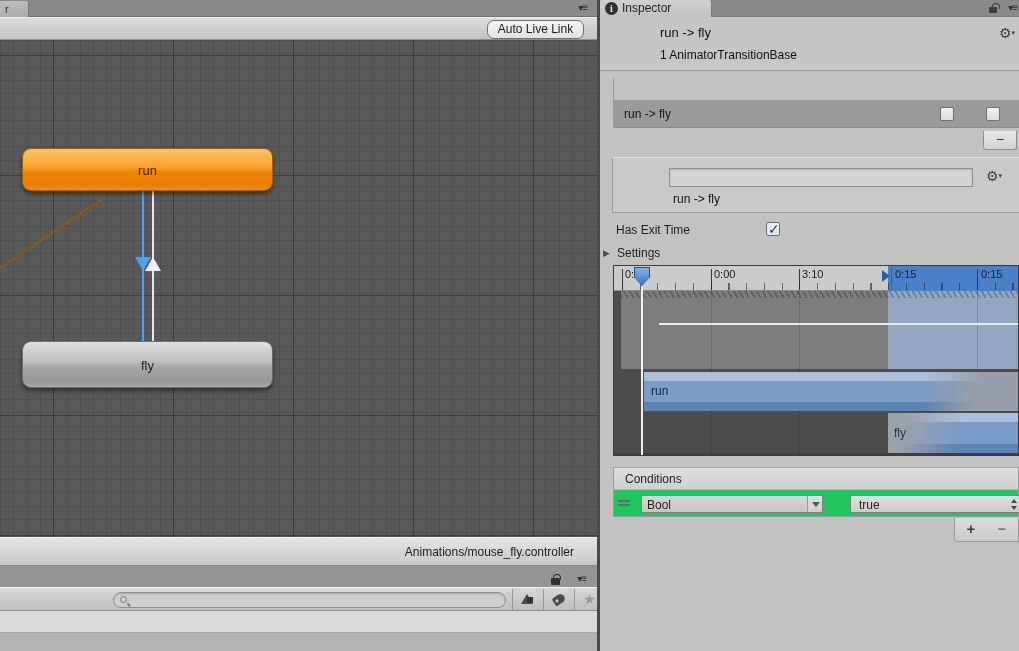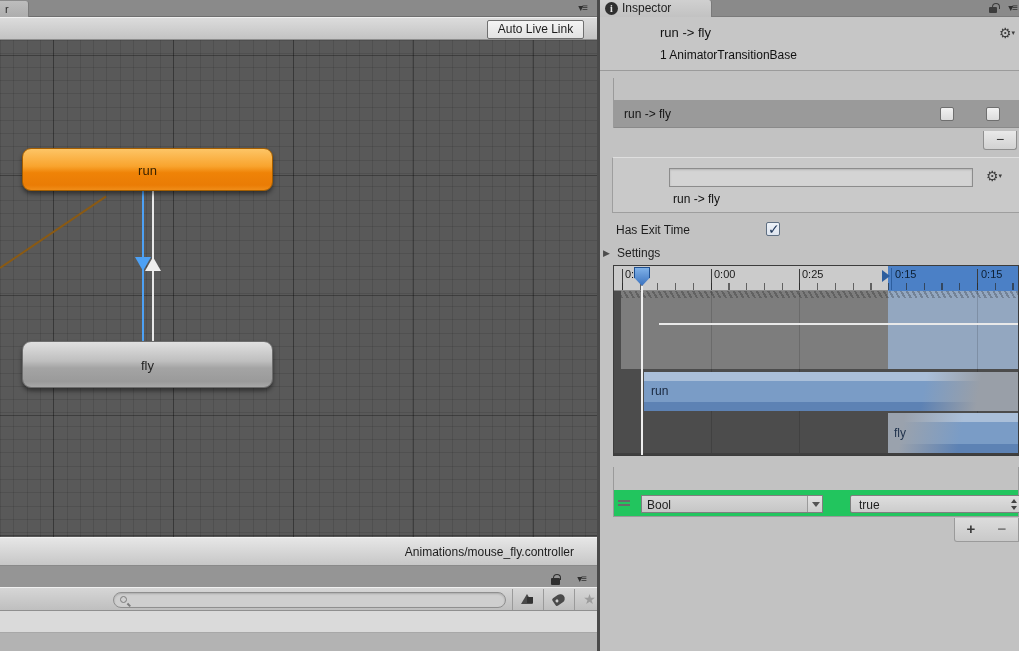--- a/index.html
+++ b/index.html
@@ -7,21 +7,21 @@
     font-family:"Liberation Sans","DejaVu Sans",sans-serif; color:#1e1e1e; }
   #app { position:relative; width:1019px; height:651px; background:#c2c2c2; overflow:hidden; }
   .abs { position:absolute; }
 
   
   #left-panel { left:0; top:0; width:597px; height:651px; }
   #lp-tabstrip { left:0; top:0; width:597px; height:17px; background:#8a8a8a; border-bottom:1px solid #6f6f6f; }
   #lp-tab { left:0; top:1px; width:29px; height:16px; background:linear-gradient(#bdbdbd,#adadad); border-right:1px solid #7a7a7a; border-top-right-radius:3px; font-size:11px; color:#2a2a2a; padding-left:5px; line-height:16px; overflow:hidden; }
   #lp-tabstrip .pane-menu { right:10px; top:2px; }
   #lp-toolbar { left:0; top:17px; width:597px; height:23px; background:linear-gradient(#dcdcdc,#c3c3c3); border-bottom:1px solid #8e8e8e; border-top:1px solid #efefef; }
-  #auto-live-link { left:487px; top:2px; width:97px; height:19px; background:linear-gradient(#f4f4f4,#e2e2e2); border:1px solid #6f6f6f; font-size:12px; text-align:center; line-height:17px; color:#1c1c1c; border-radius:2px; }
+  #auto-live-link { left:487px; top:2px; width:97px; height:19px; background:linear-gradient(#f4f4f4,#e2e2e2); border:1px solid #6f6f6f; font-size:12px; text-align:center; line-height:17px; color:#1c1c1c; border-radius:7px; }
 
   #graph { left:0; top:40px; width:597px; height:497px;
     background-color:#595959;
     background-image:
       repeating-linear-gradient(to right, rgba(0,0,0,0.30) 0 1px, transparent 1px 120px),
       repeating-linear-gradient(to bottom, rgba(0,0,0,0.30) 0 1px, transparent 1px 120px),
       repeating-linear-gradient(to right, rgba(0,0,0,0.10) 0 1px, transparent 1px 13.3px),
       repeating-linear-gradient(to bottom, rgba(0,0,0,0.10) 0 1px, transparent 1px 13.3px);
     background-position:53px 0, 0 15px, 0 0, 0 0;
     overflow:hidden; }
@@ -268,21 +268,21 @@
     <div id="timeline" class="abs">
       <div id="ruler" class="abs">
         <div id="ruler-blue" class="abs"></div>
         <div class="abs tick-major" style="left:8px"></div>
         <div class="abs tick-major" style="left:97px"></div>
         <div class="abs tick-major" style="left:185px"></div>
         <div class="abs tick-major" style="left:277px"></div>
         <div class="abs tick-major" style="left:363px"></div>
         <span class="abs tick-label" style="left:11px">0:00</span>
         <span class="abs tick-label" style="left:100px">0:00</span>
-        <span class="abs tick-label" style="left:188px">0:25</span>
+        <span class="abs tick-label" style="left:188px">3:10</span>
         <span class="abs tick-label on-blue" style="left:281px">0:15</span>
         <span class="abs tick-label on-blue" style="left:367px">0:15</span>
         <div id="minor-ticks" class="abs"></div>
         <div id="trans-marker" class="abs"></div>
         <div id="trans-marker-line" class="abs"></div>
         <div id="playhead" class="abs"></div>
       </div>
 
       <div id="tl-body" class="abs">
         <div id="tl-left-margin" class="abs"></div>
@@ -300,20 +300,23 @@
         <div id="fly-bar" class="abs">
           <div id="fly-fade" class="abs"></div>
           <span class="tl-row-label abs">fly</span>
         </div>
         <div id="tl-bottom" class="abs"></div>
       </div>
       <div id="playhead-line" class="abs"></div>
     </div>
 
     <div id="conditions-box" class="abs">
+      <div id="conditions-header" class="abs">
+        <span class="hdr-label abs">Conditions</span>
+      </div>
       <div id="condition-row" class="abs">
         <div class="drag-handle abs"></div>
         <div id="param-dropdown" class="abs">
           <span class="dd-text abs">Bool</span>
           <div class="dd-arrow-btn abs"></div>
         </div>
         <div id="value-popup" class="abs">
           <span class="dd-text abs">true</span>
           <div class="updown abs"></div>
         </div>

